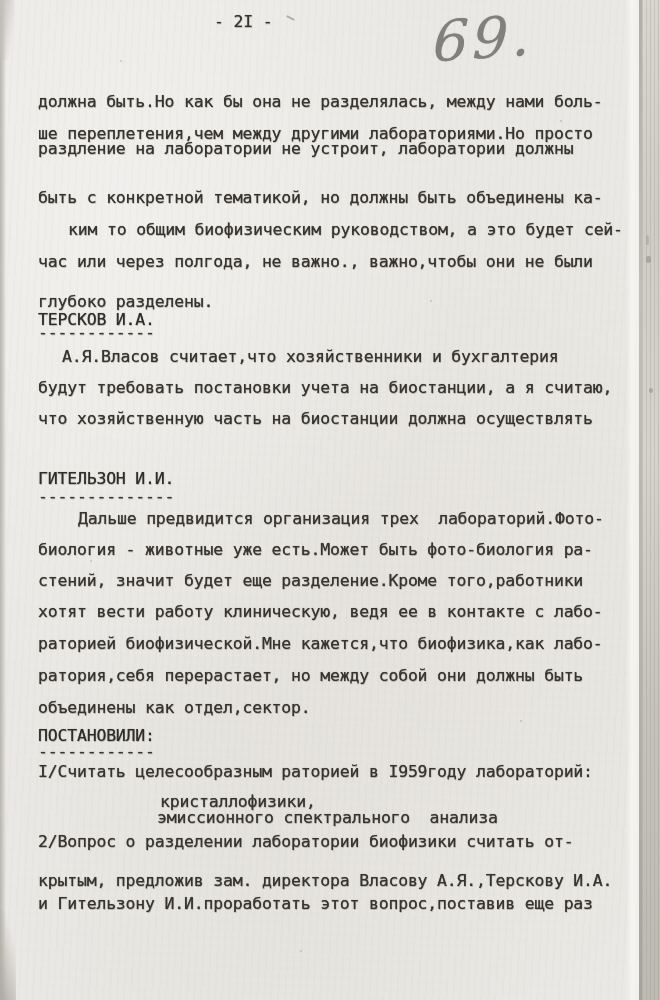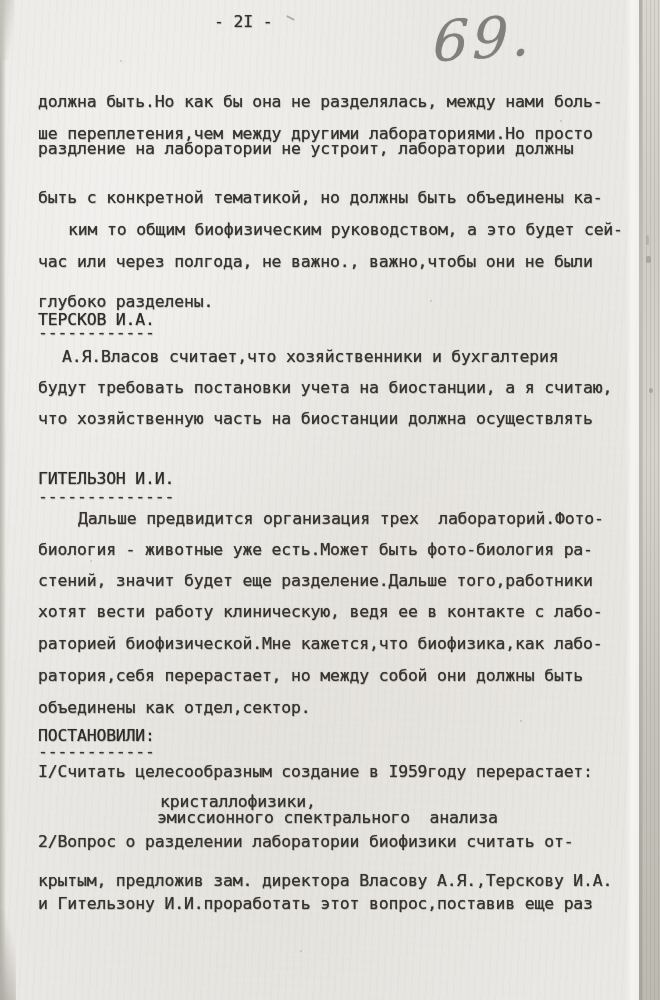--- a/index.html
+++ b/index.html
@@ -115,30 +115,30 @@
 
   <div class="ln" style="top:346px;left:62px;">А.Я.Власов считает,что хозяйственники и бухгалтерия</div>
   <div class="ln" style="top:377px;">будут требовать постановки учета на биостанции, а я считаю,</div>
   <div class="ln" style="top:408px;">что хозяйственную часть на биостанции должна осуществлять</div>
 
   <div class="ln hd" style="top:468px;text-align:center;">ГИТЕЛЬЗОН И.И.</div>
   <div class="ln dash" style="top:486px;">--------------</div>
 
   <div class="ln" style="top:508px;left:70px;margin-left:8px;">Дальше предвидится организация трех  лабораторий.Фото-</div>
   <div class="ln" style="top:539px;">биология - животные уже есть.Может быть фото-биология ра-</div>
-  <div class="ln" style="top:570px;">стений, значит будет еще разделение.Дальше того,работники</div>
+  <div class="ln" style="top:570px;">стений, значит будет еще разделение.Кроме того,работники</div>
   <div class="ln" style="top:601px;">хотят вести работу клиническую, ведя ее в контакте с лабо-</div>
   <div class="ln" style="top:633px;">раторией биофизической.Мне кажется,что биофизика,как лабо-</div>
   <div class="ln" style="top:665px;">ратория,себя перерастает, но между собой они должны быть</div>
   <div class="ln" style="top:697px;">объединены как отдел,сектор.</div>
 
   <div class="ln hd" style="top:725px;">ПОСТАНОВИЛИ:</div>
   <div class="ln dash" style="top:741px;">------------</div>
 
-  <div class="ln" style="top:761px;">I/Считать целесообразным создание в I959году перерастает:</div>
+  <div class="ln" style="top:761px;">I/Считать целесообразным раторией в I959году лабораторий:</div>
   <div class="ln" style="top:791px;left:160px;">кристаллофизики,</div>
   <div class="ln" style="top:807px;left:157px;">эмиссионного спектрального  анализа</div>
   <div class="ln" style="top:831px;">2/Вопрос о разделении лаборатории биофизики считать от-</div>
   <div class="ln" style="top:862px;margin-top:8px;">крытым, предложив зам. директора Власову А.Я.,Терскову И.А.</div>
   <div class="ln" style="top:893px;">и Гительзону И.И.проработать этот вопрос,поставив еще раз</div>
 
   <div class="speck" style="left:120px;top:60px;"></div>
   <div class="speck" style="left:430px;top:300px;"></div>
   <div class="speck" style="left:90px;top:560px;"></div>
   <div class="speck" style="left:520px;top:720px;"></div>

